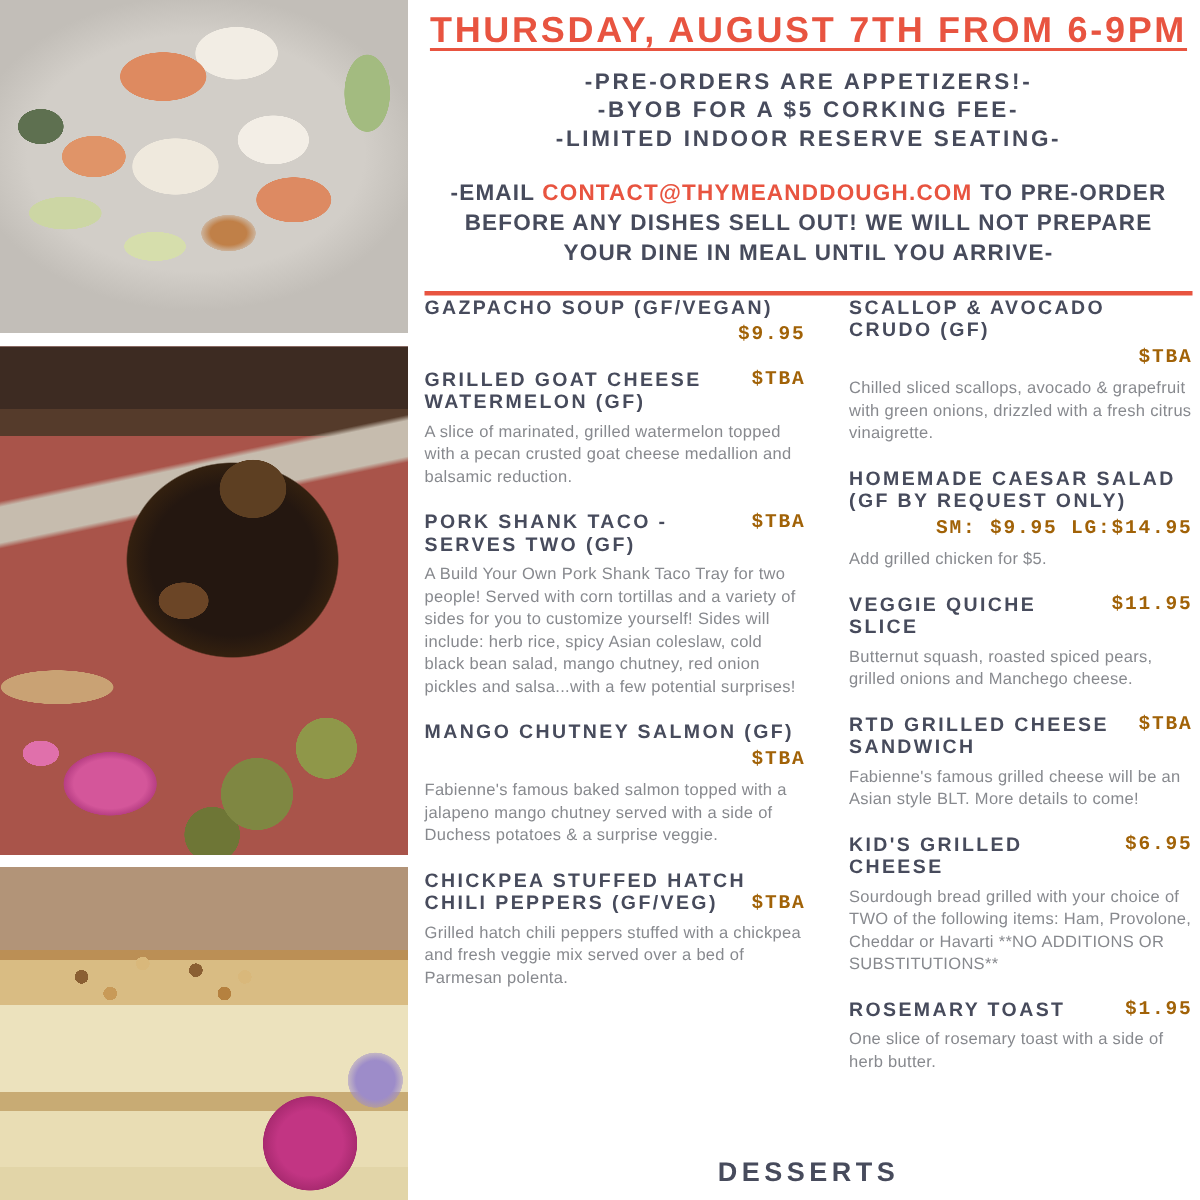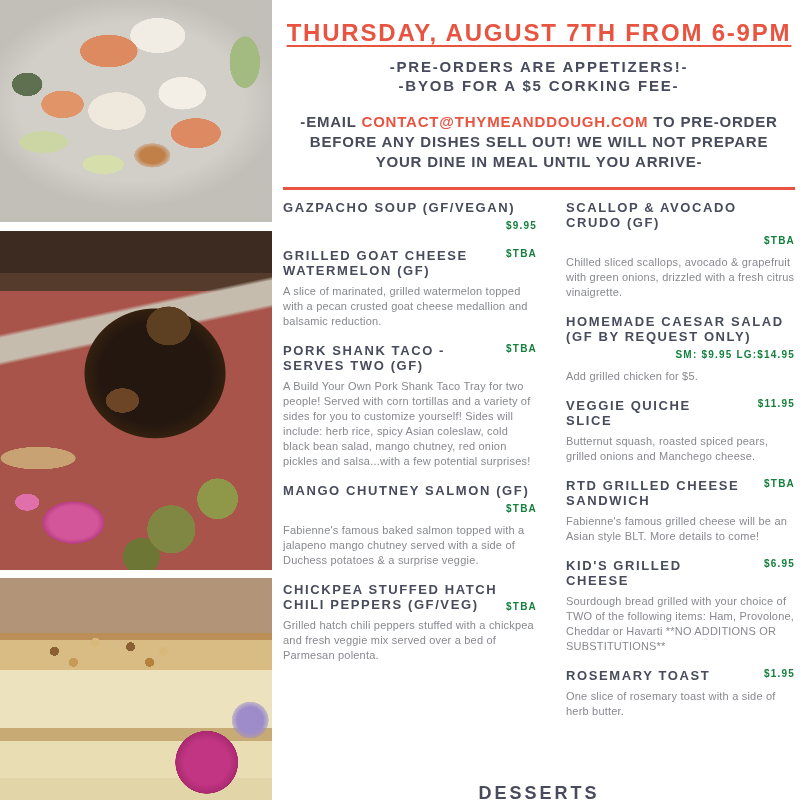--- a/index.html
+++ b/index.html
@@ -58,44 +58,44 @@
       radial-gradient(circle 5px at 35% 29%, #d9b87b 0 90%, rgba(0,0,0,0) 91%),
       radial-gradient(circle 5px at 48% 31%, #8a5f33 0 90%, rgba(0,0,0,0) 91%),
       radial-gradient(circle 5px at 60% 33%, #d9b87b 0 90%, rgba(0,0,0,0) 91%),
       radial-gradient(circle 5px at 27% 38%, #c89a58 0 90%, rgba(0,0,0,0) 91%),
       radial-gradient(circle 5px at 55% 38%, #b5813f 0 90%, rgba(0,0,0,0) 91%),
       linear-gradient(to bottom, rgba(0,0,0,0) 0 55px, #bb8f55 55px 62px, #d9bc83 62px 92px, #ece2bd 92px 150px, #c8ab74 150px 163px, #e9ddb4 163px 200px, #e2d5a8 200px 222px),
       linear-gradient(to bottom, #b29478 0 80px, #c3ab8e 140px, #bfa589 222px);
   }
 
   
-  .content { position:absolute; left:283px; top:12px; width:512px; }
+  .content { position:absolute; left:283px; top:0; width:512px; }
 
   .title {
     margin-top:7px; text-align:center;
     color:#e85440; font-size:24px; font-weight:bold; letter-spacing:1.8px;
     text-decoration:underline; text-underline-offset:4px; text-decoration-thickness:2px;
     line-height:28px;
   }
   .notes { margin-top:10px; text-align:center; font-size:15px; font-weight:bold; letter-spacing:1.8px; line-height:19px; }
   .email-line { margin:17px auto 0; width:478px; text-align:center; font-size:15px; font-weight:bold; letter-spacing:0.8px; line-height:20px; }
   .email { color:#e85440; }
   .section { text-align:center; font-size:18px; font-weight:bold; letter-spacing:3px; line-height:21px; }
   #appetizers-title { margin-top:24px; }
   .divider { margin-top:15px; height:3px; background:#e85440; }
 
-  .cols { display:flex; margin-top:10px; }
+  .cols { display:flex; }
   .col-left  { width:254px; margin-right:29px; }
   .col-right { width:229px; }
 
   .item { margin-bottom:14px; }
   .ihead { position:relative; }
   .ihead.pr .iname { padding-right:55px; }
   .iname { font-size:13px; font-weight:bold; letter-spacing:1.6px; line-height:15px; }
-  .iprice { font-size:10px; font-weight:bold; letter-spacing:1.2px; color:#15803d; }
+  .iprice { font-size:13px; font-weight:bold; letter-spacing:1.2px; color:#a16207;font-family:Liberation Mono, monospace; }
   .abs-top { position:absolute; top:0; right:0; }
   .abs-bottom { position:absolute; bottom:0; right:0; }
   .price-below { display:block; text-align:right; margin-top:3px; line-height:16px; }
   .idesc { margin-top:6px; color:#87898e; font-size:11px; letter-spacing:0.2px; line-height:15px; }
 
   #desserts-title { position:absolute; top:771px; left:0; width:100%; }
 </style>
 </head>
 <body>
 
@@ -103,20 +103,21 @@
 <div class="photo" id="photo-shank"></div>
 <div class="photo" id="photo-cake"></div>
 
 <div class="content">
 
   <h1 class="title">THURSDAY, AUGUST 7TH FROM 6-9PM</h1>
 
   <div class="notes">
     <p>-PRE-ORDERS ARE APPETIZERS!-</p>
     <p>-BYOB FOR A $5 CORKING FEE-</p>
+    <p>-LIMITED INDOOR RESERVE SEATING-</p>
   </div>
 
   <p class="email-line"><span>-EMAIL </span><span class="email">CONTACT@THYMEANDDOUGH.COM</span><span> TO PRE-ORDER BEFORE ANY DISHES SELL OUT! WE WILL NOT PREPARE YOUR DINE IN MEAL UNTIL YOU ARRIVE-</span></p>
 
 
   <div class="divider"></div>
 
   <div class="cols">
 
     <div class="col-left">

